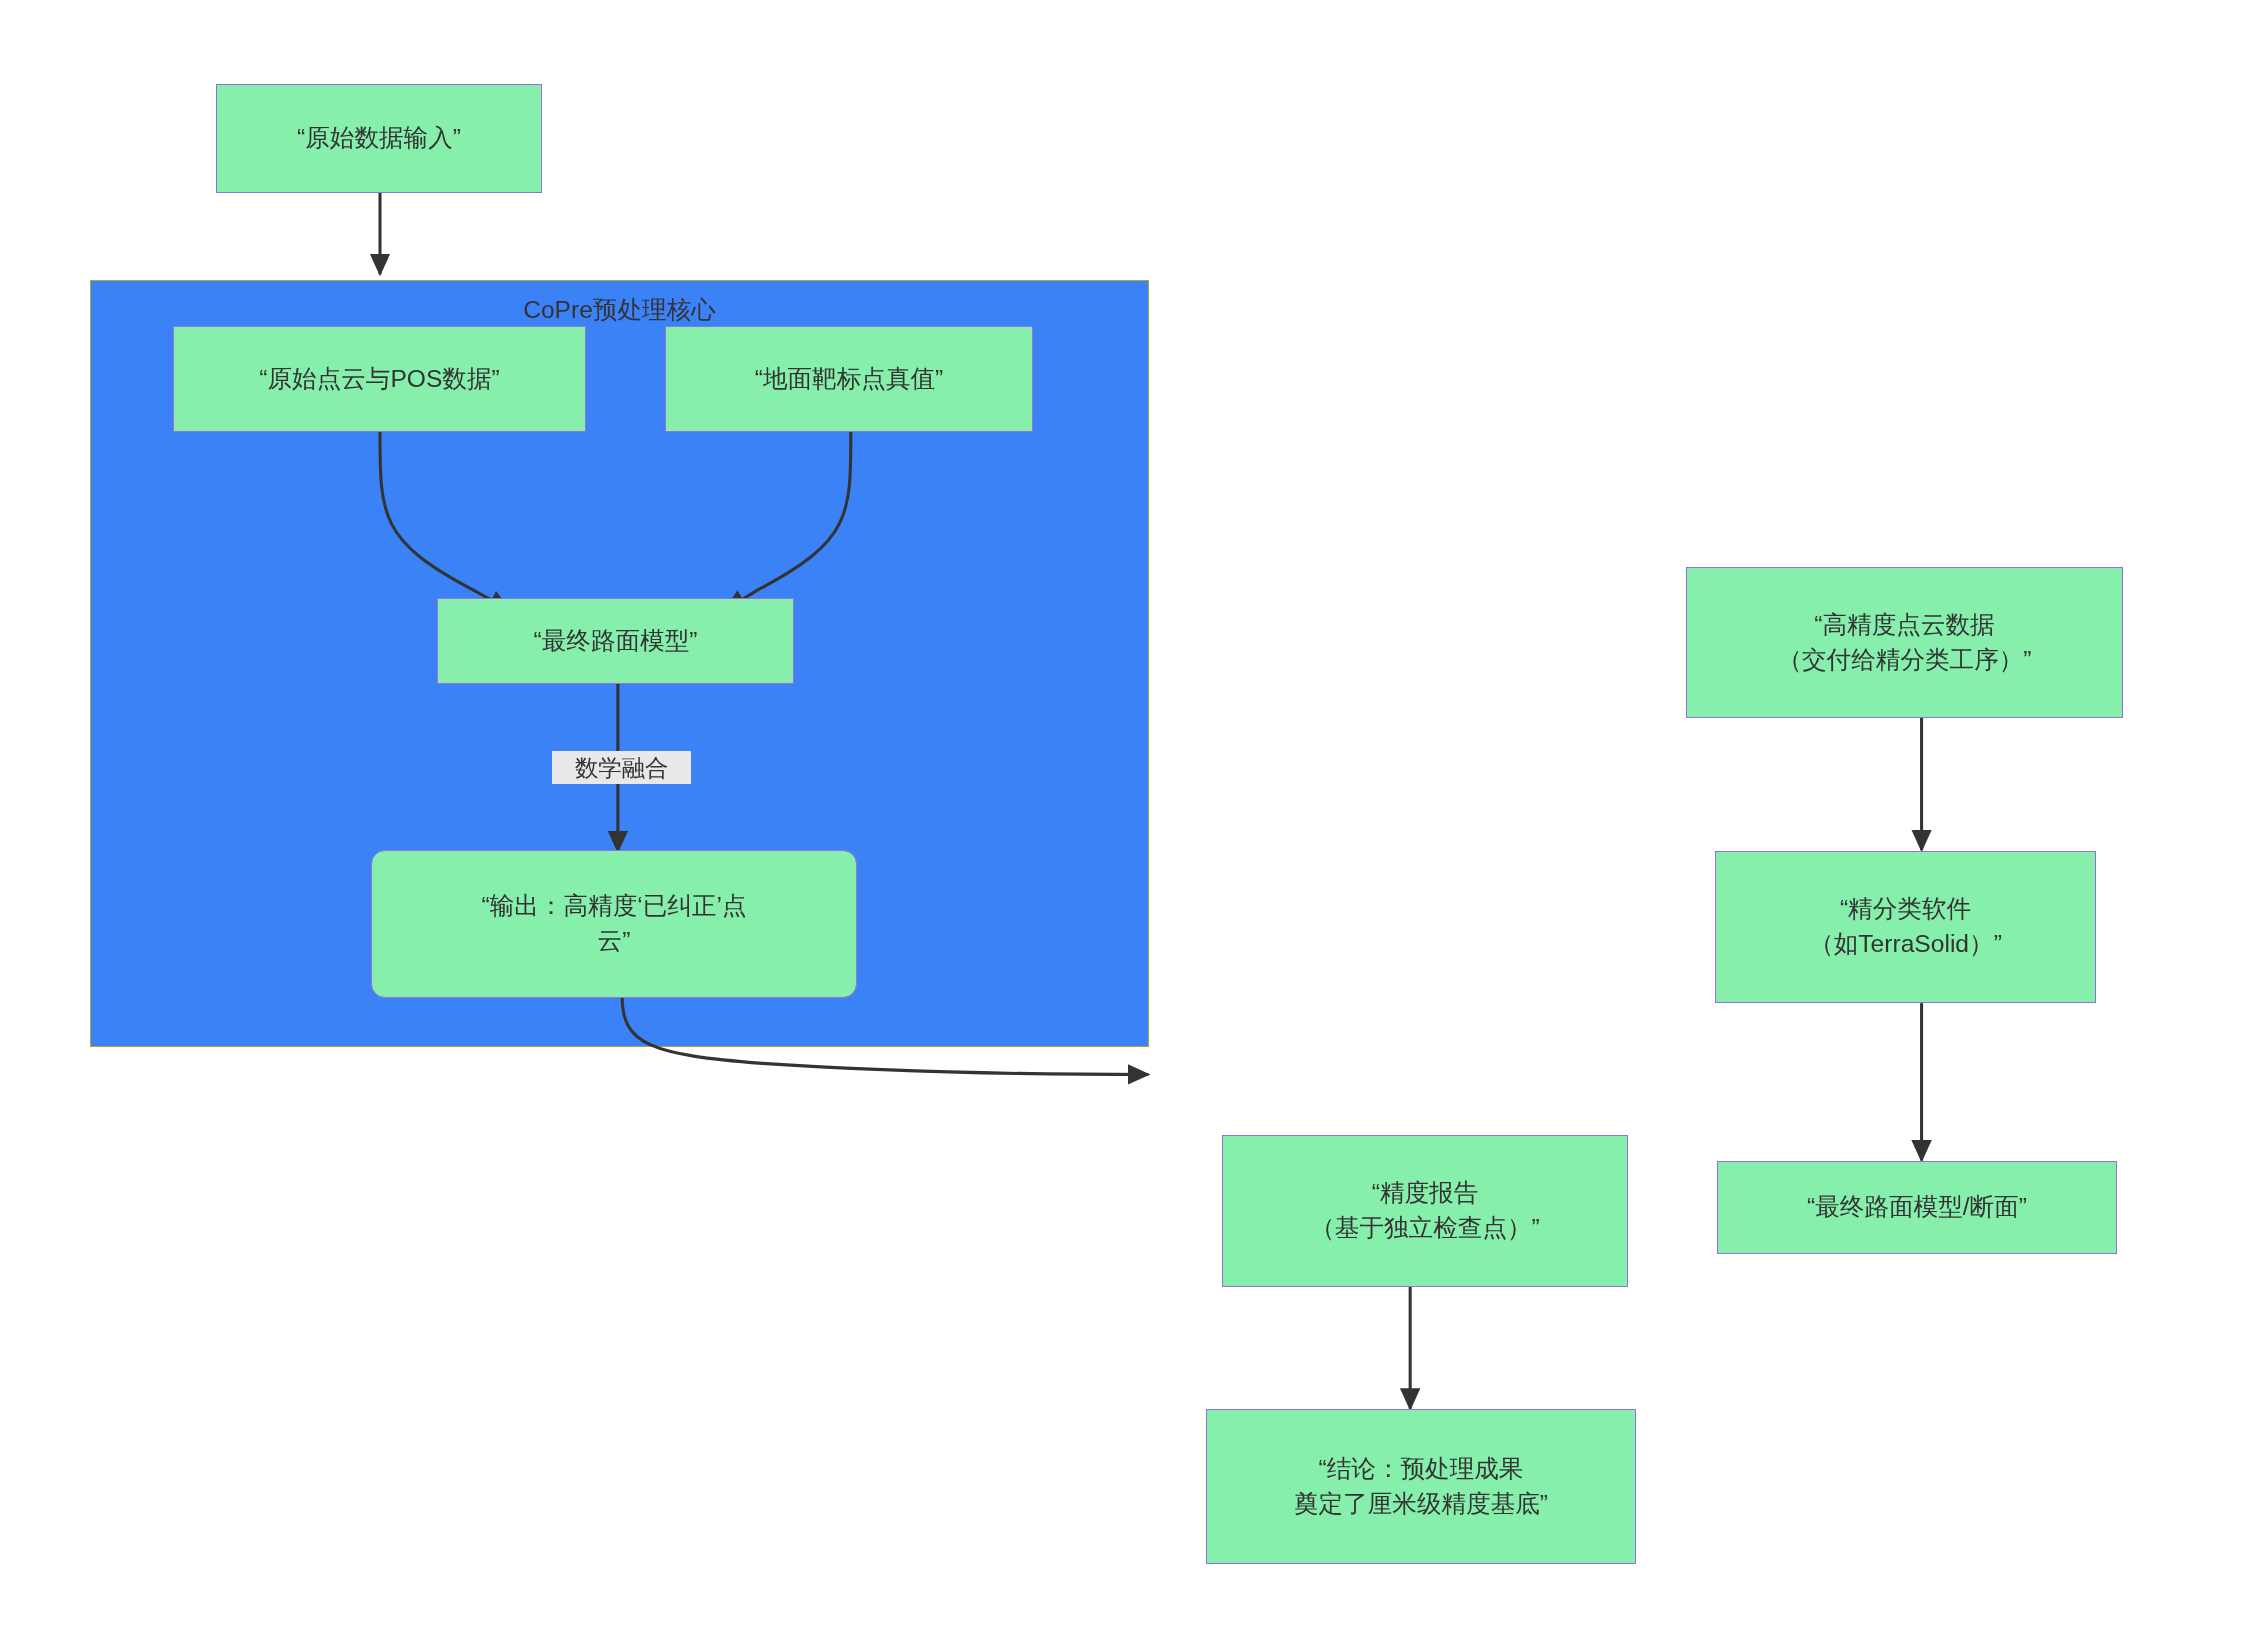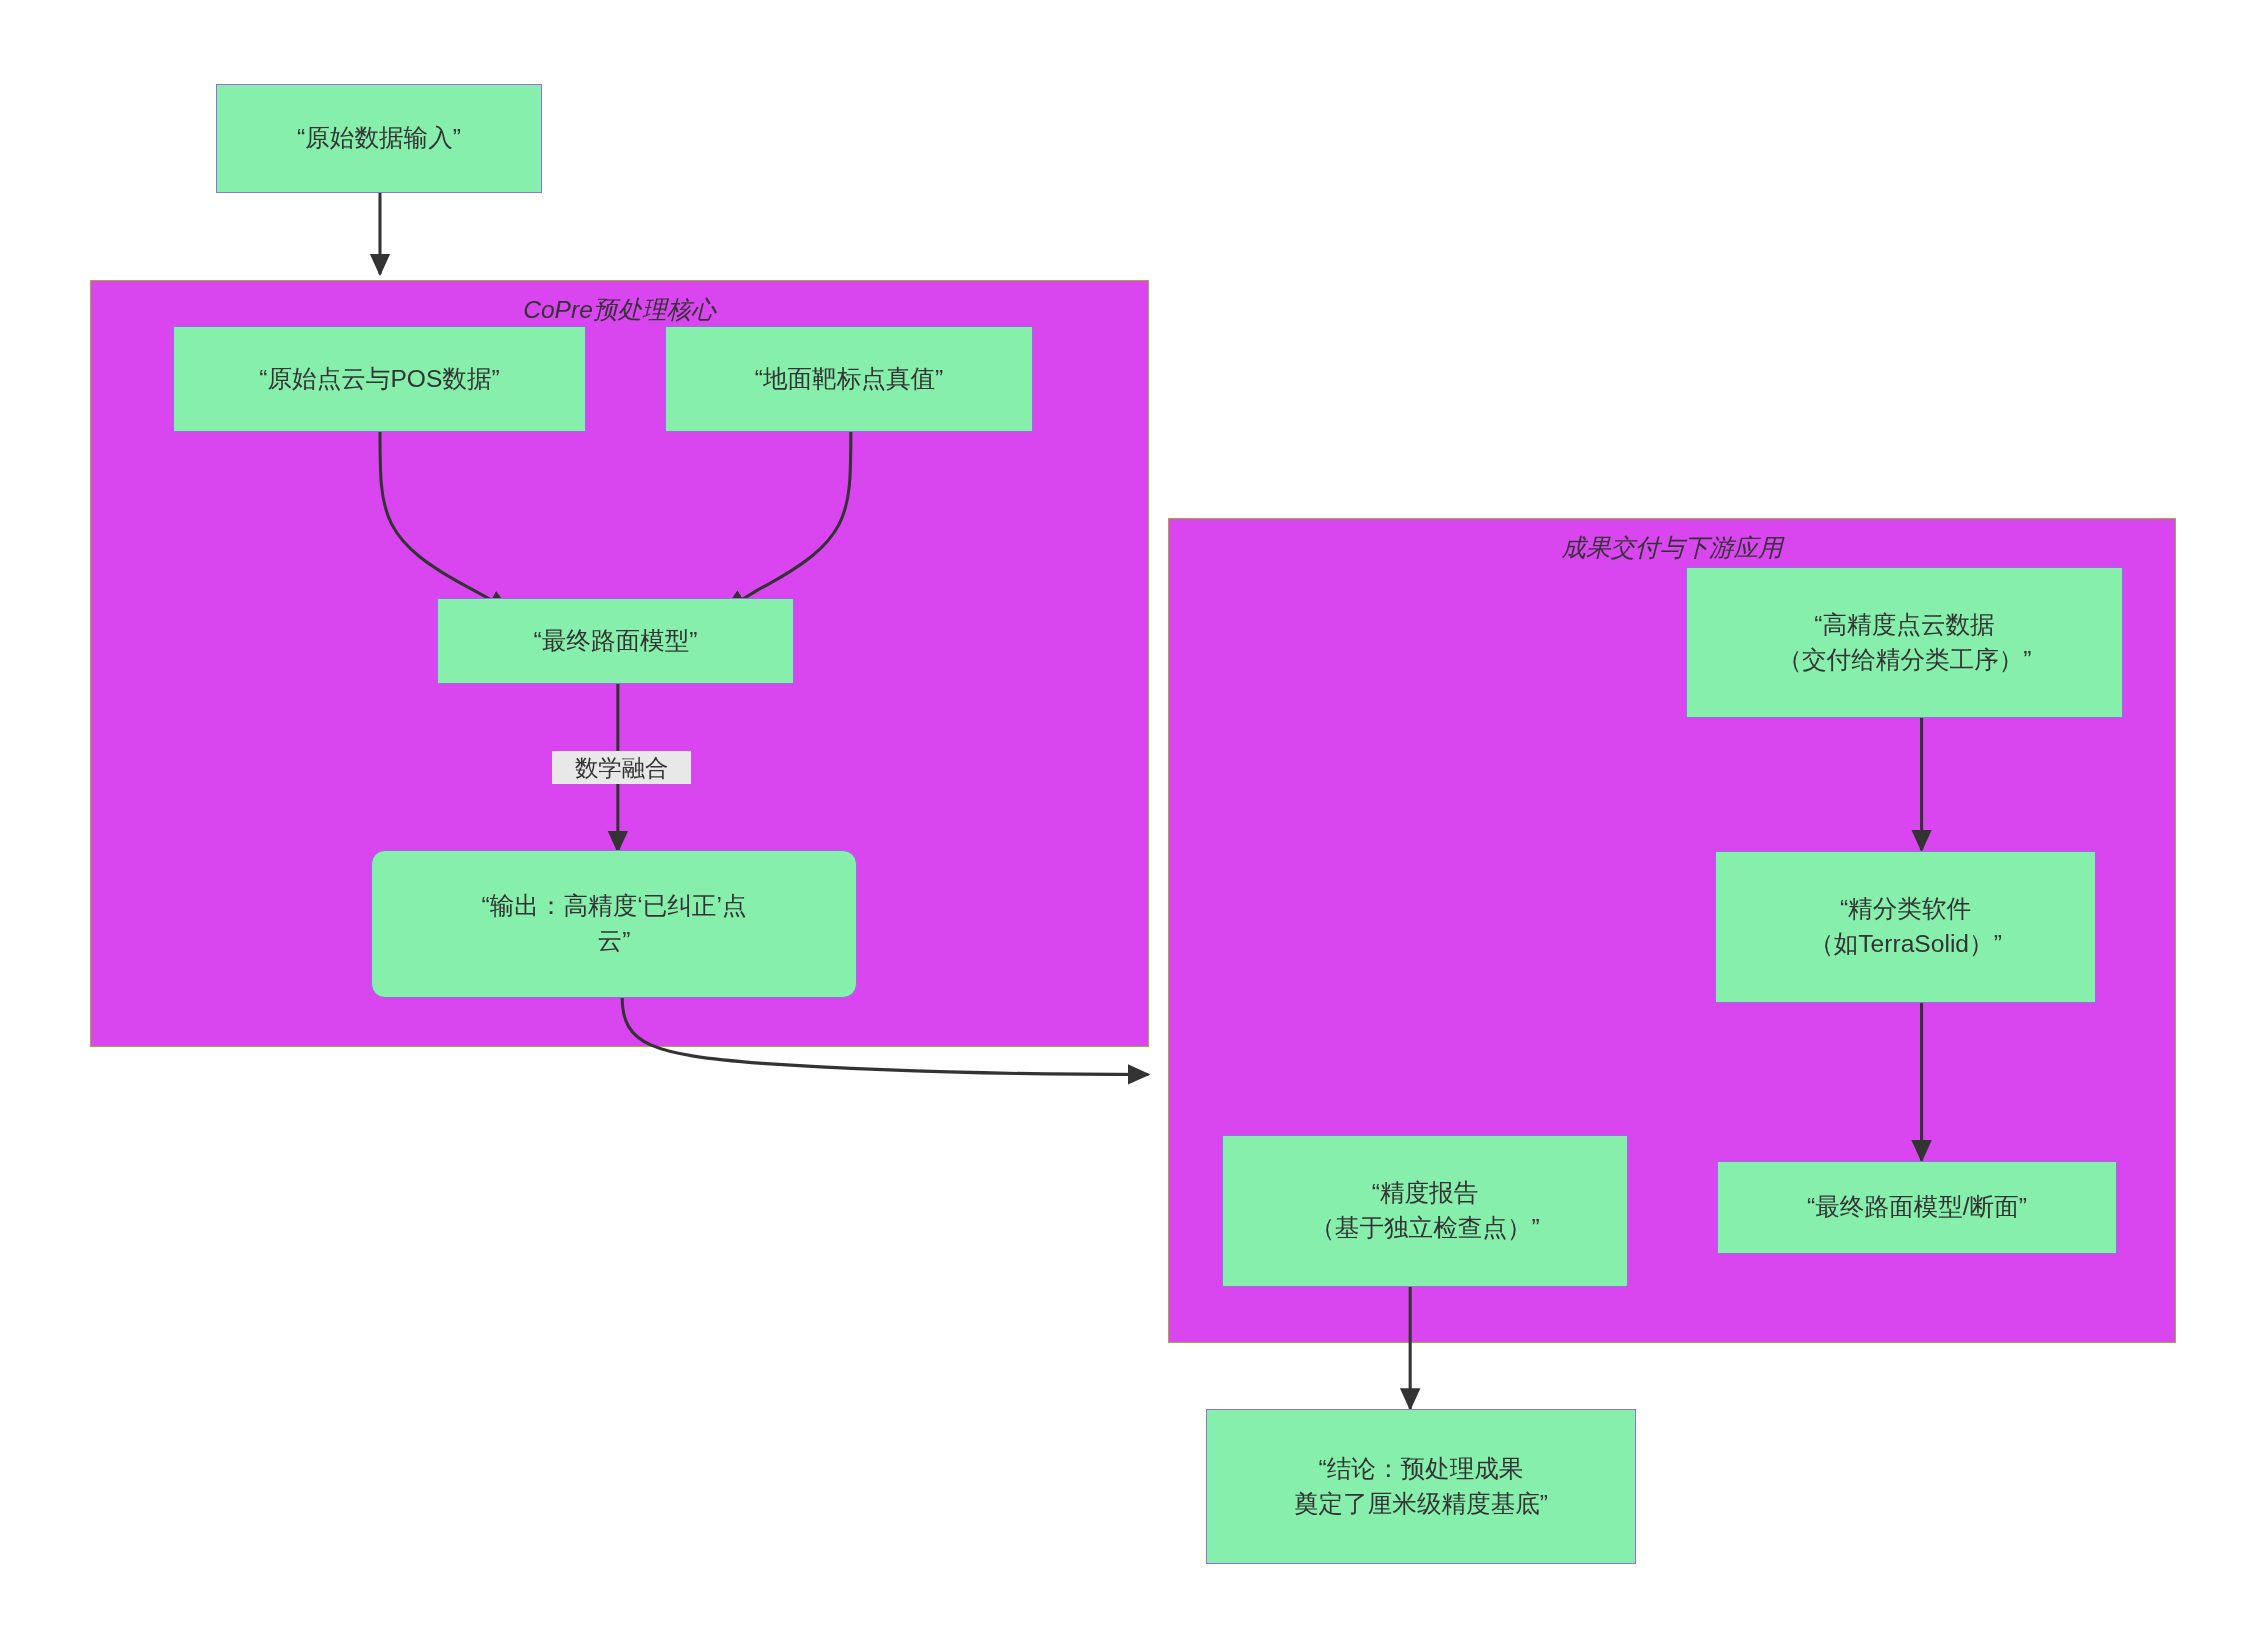--- a/index.html
+++ b/index.html
@@ -20,24 +20,23 @@
   svg#edges {
     position: absolute;
     left: 0;
     top: 0;
     width: 2261px;
     height: 1643px;
     pointer-events: none;
   }
   .cluster {
     position: absolute;
-    background: #d946ef;
+    background: #3b82f6;
     border: 1.8px solid #aaaa33;
     box-sizing: border-box;
-    font-style: italic;
   }
   .cluster-title {
     position: absolute;
     top: 13.5px;
     left: 0;
     right: 0;
     text-align: center;
     font-size: 24.6px;
     color: #333333;
     line-height: 1.2;
@@ -74,23 +73,20 @@
 </style>
 </head>
 <body>
 
 <div id="canvas">
 
   <div class="cluster" style="left:90px; top:280px; width:1059px; height:767px;">
     <div class="cluster-title">CoPre预处理核心</div>
   </div>
 
-  <div class="cluster" style="left:1168px; top:518px; width:1008px; height:825px;">
-    <div class="cluster-title">成果交付与下游应用</div>
-  </div>
 
   <svg id="edges" viewBox="0 0 3678 2673" xmlns="http://www.w3.org/2000/svg">
     <defs>
       <marker id="arrow" viewBox="0 0 12 12" refX="10" refY="6" markerWidth="8" markerHeight="8" orient="auto-start-reverse">
         <path d="M 0 1 L 11 6 L 0 11 z" fill="#333333"></path>
       </marker>
     </defs>
 
     <path d="M 618,313 L 618,446" fill="none" stroke="#333333" stroke-width="5" marker-end="url(#arrow)"></path>
 

